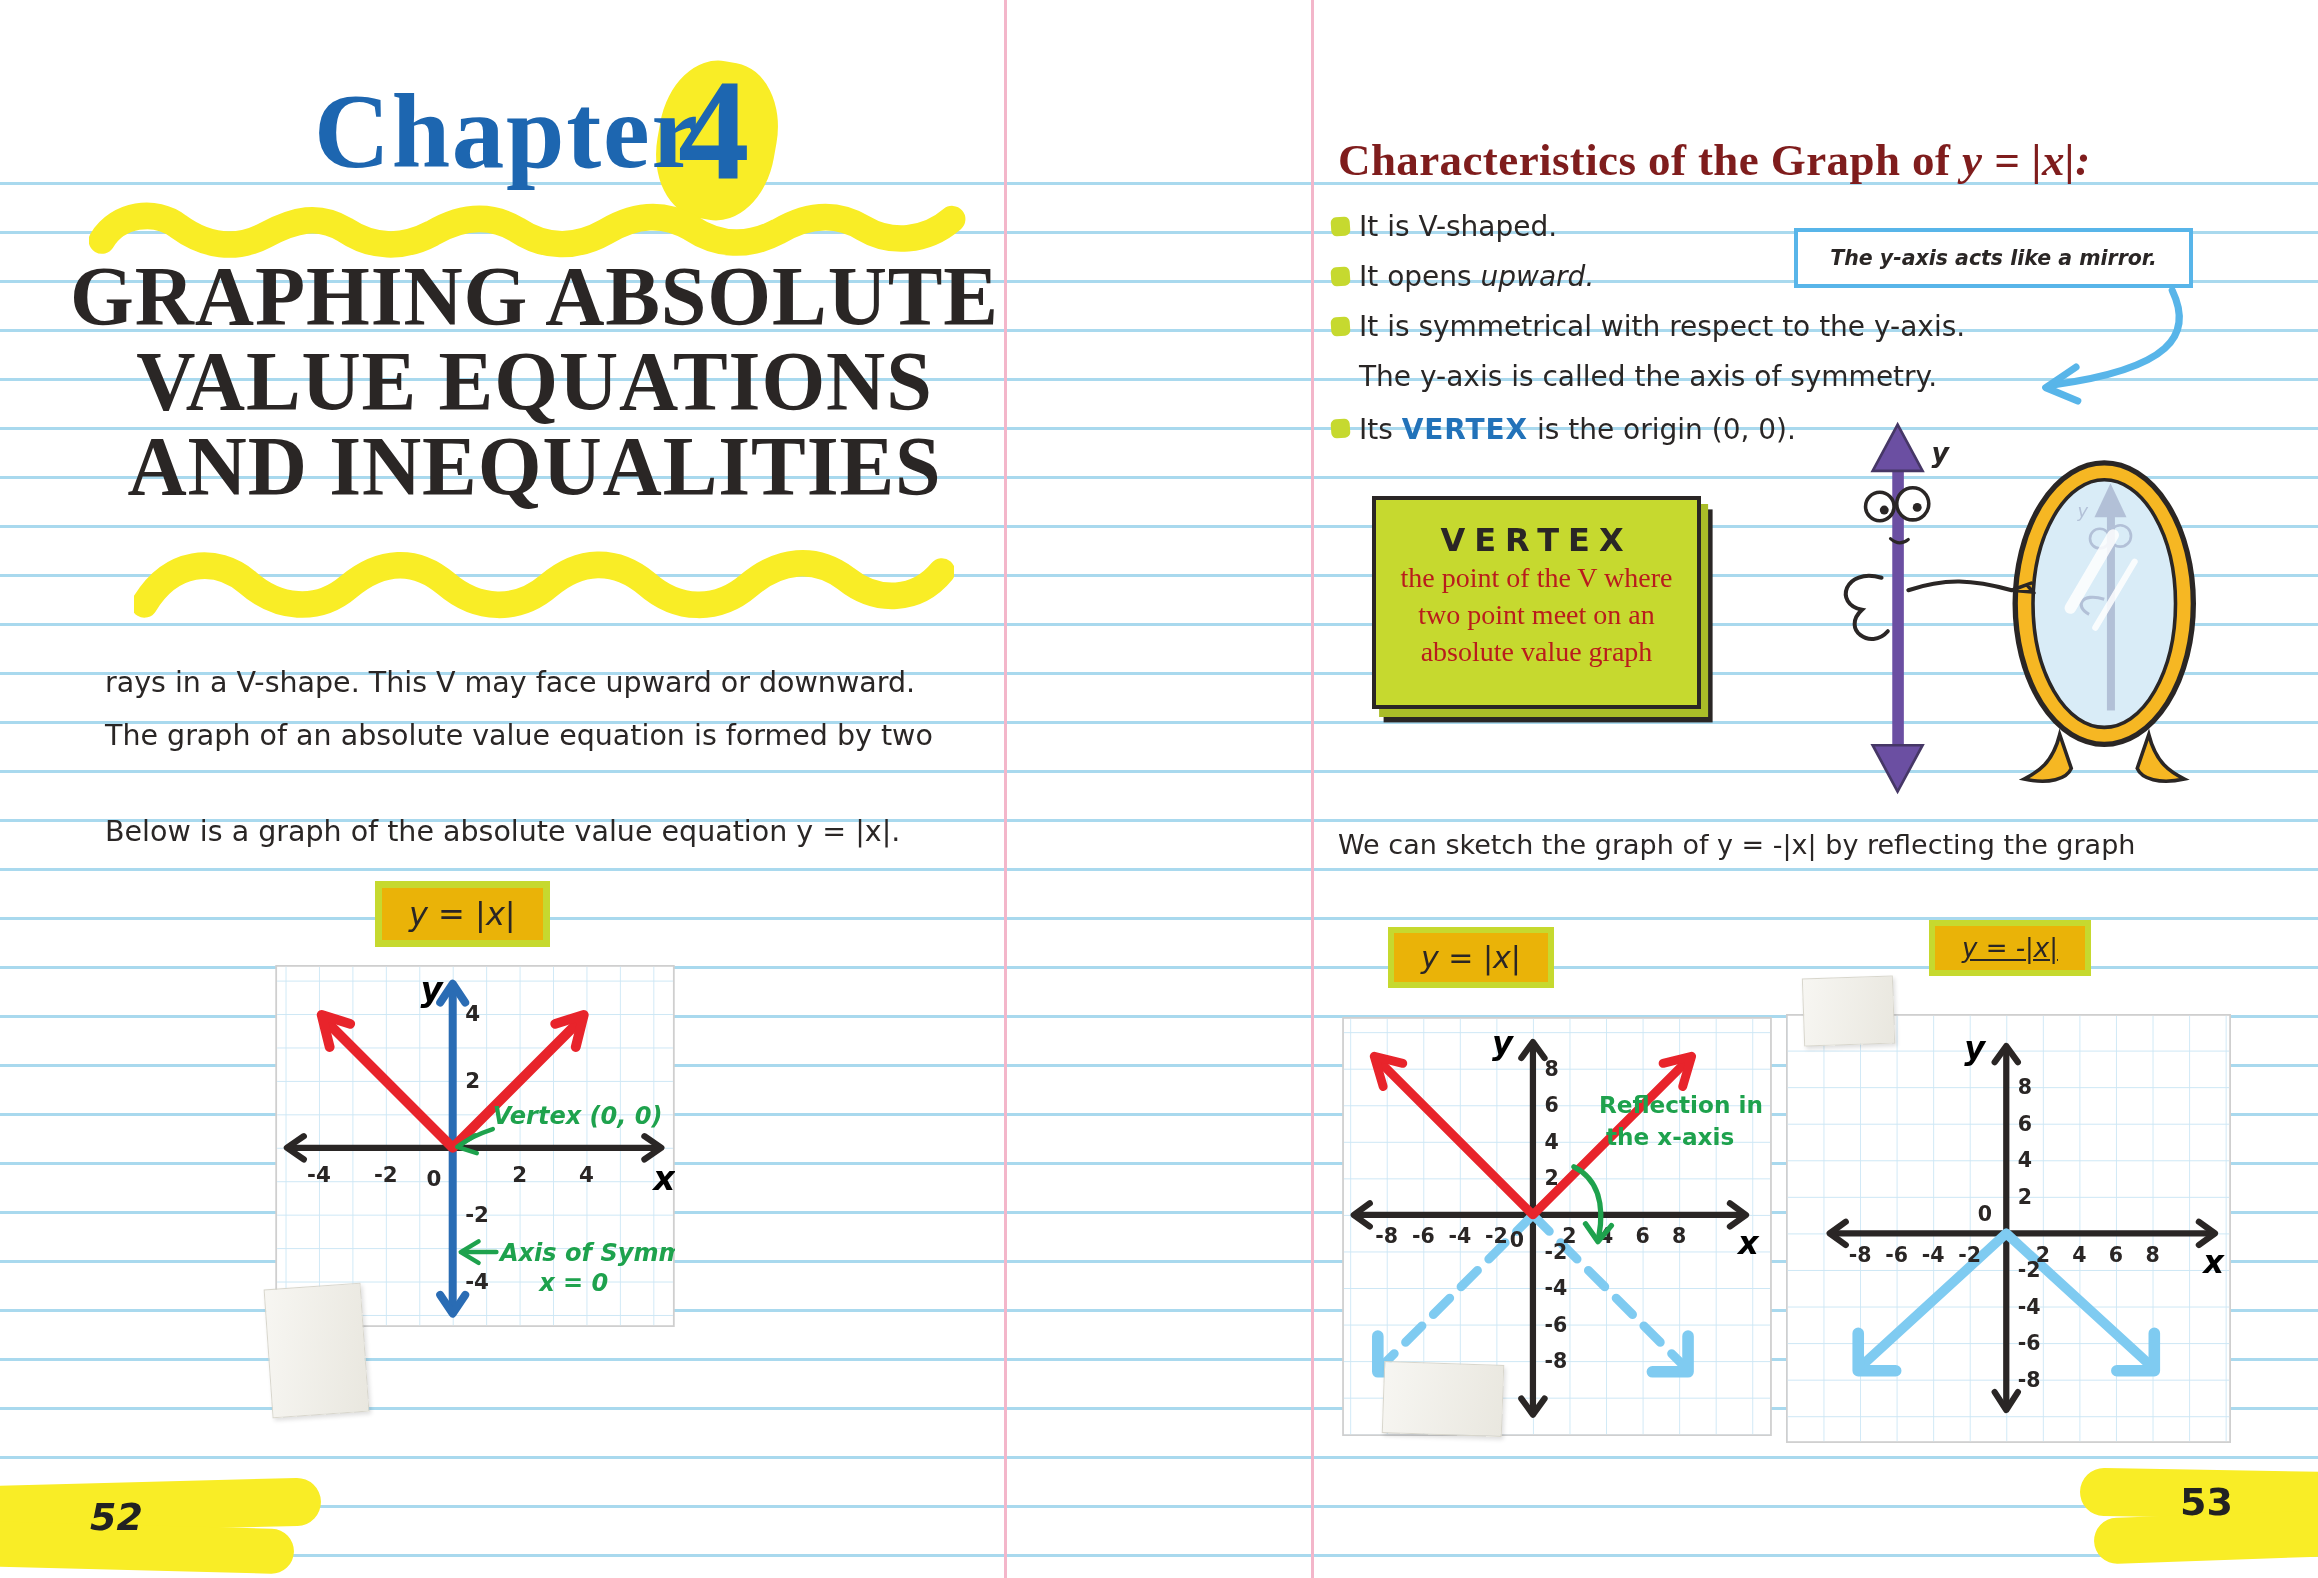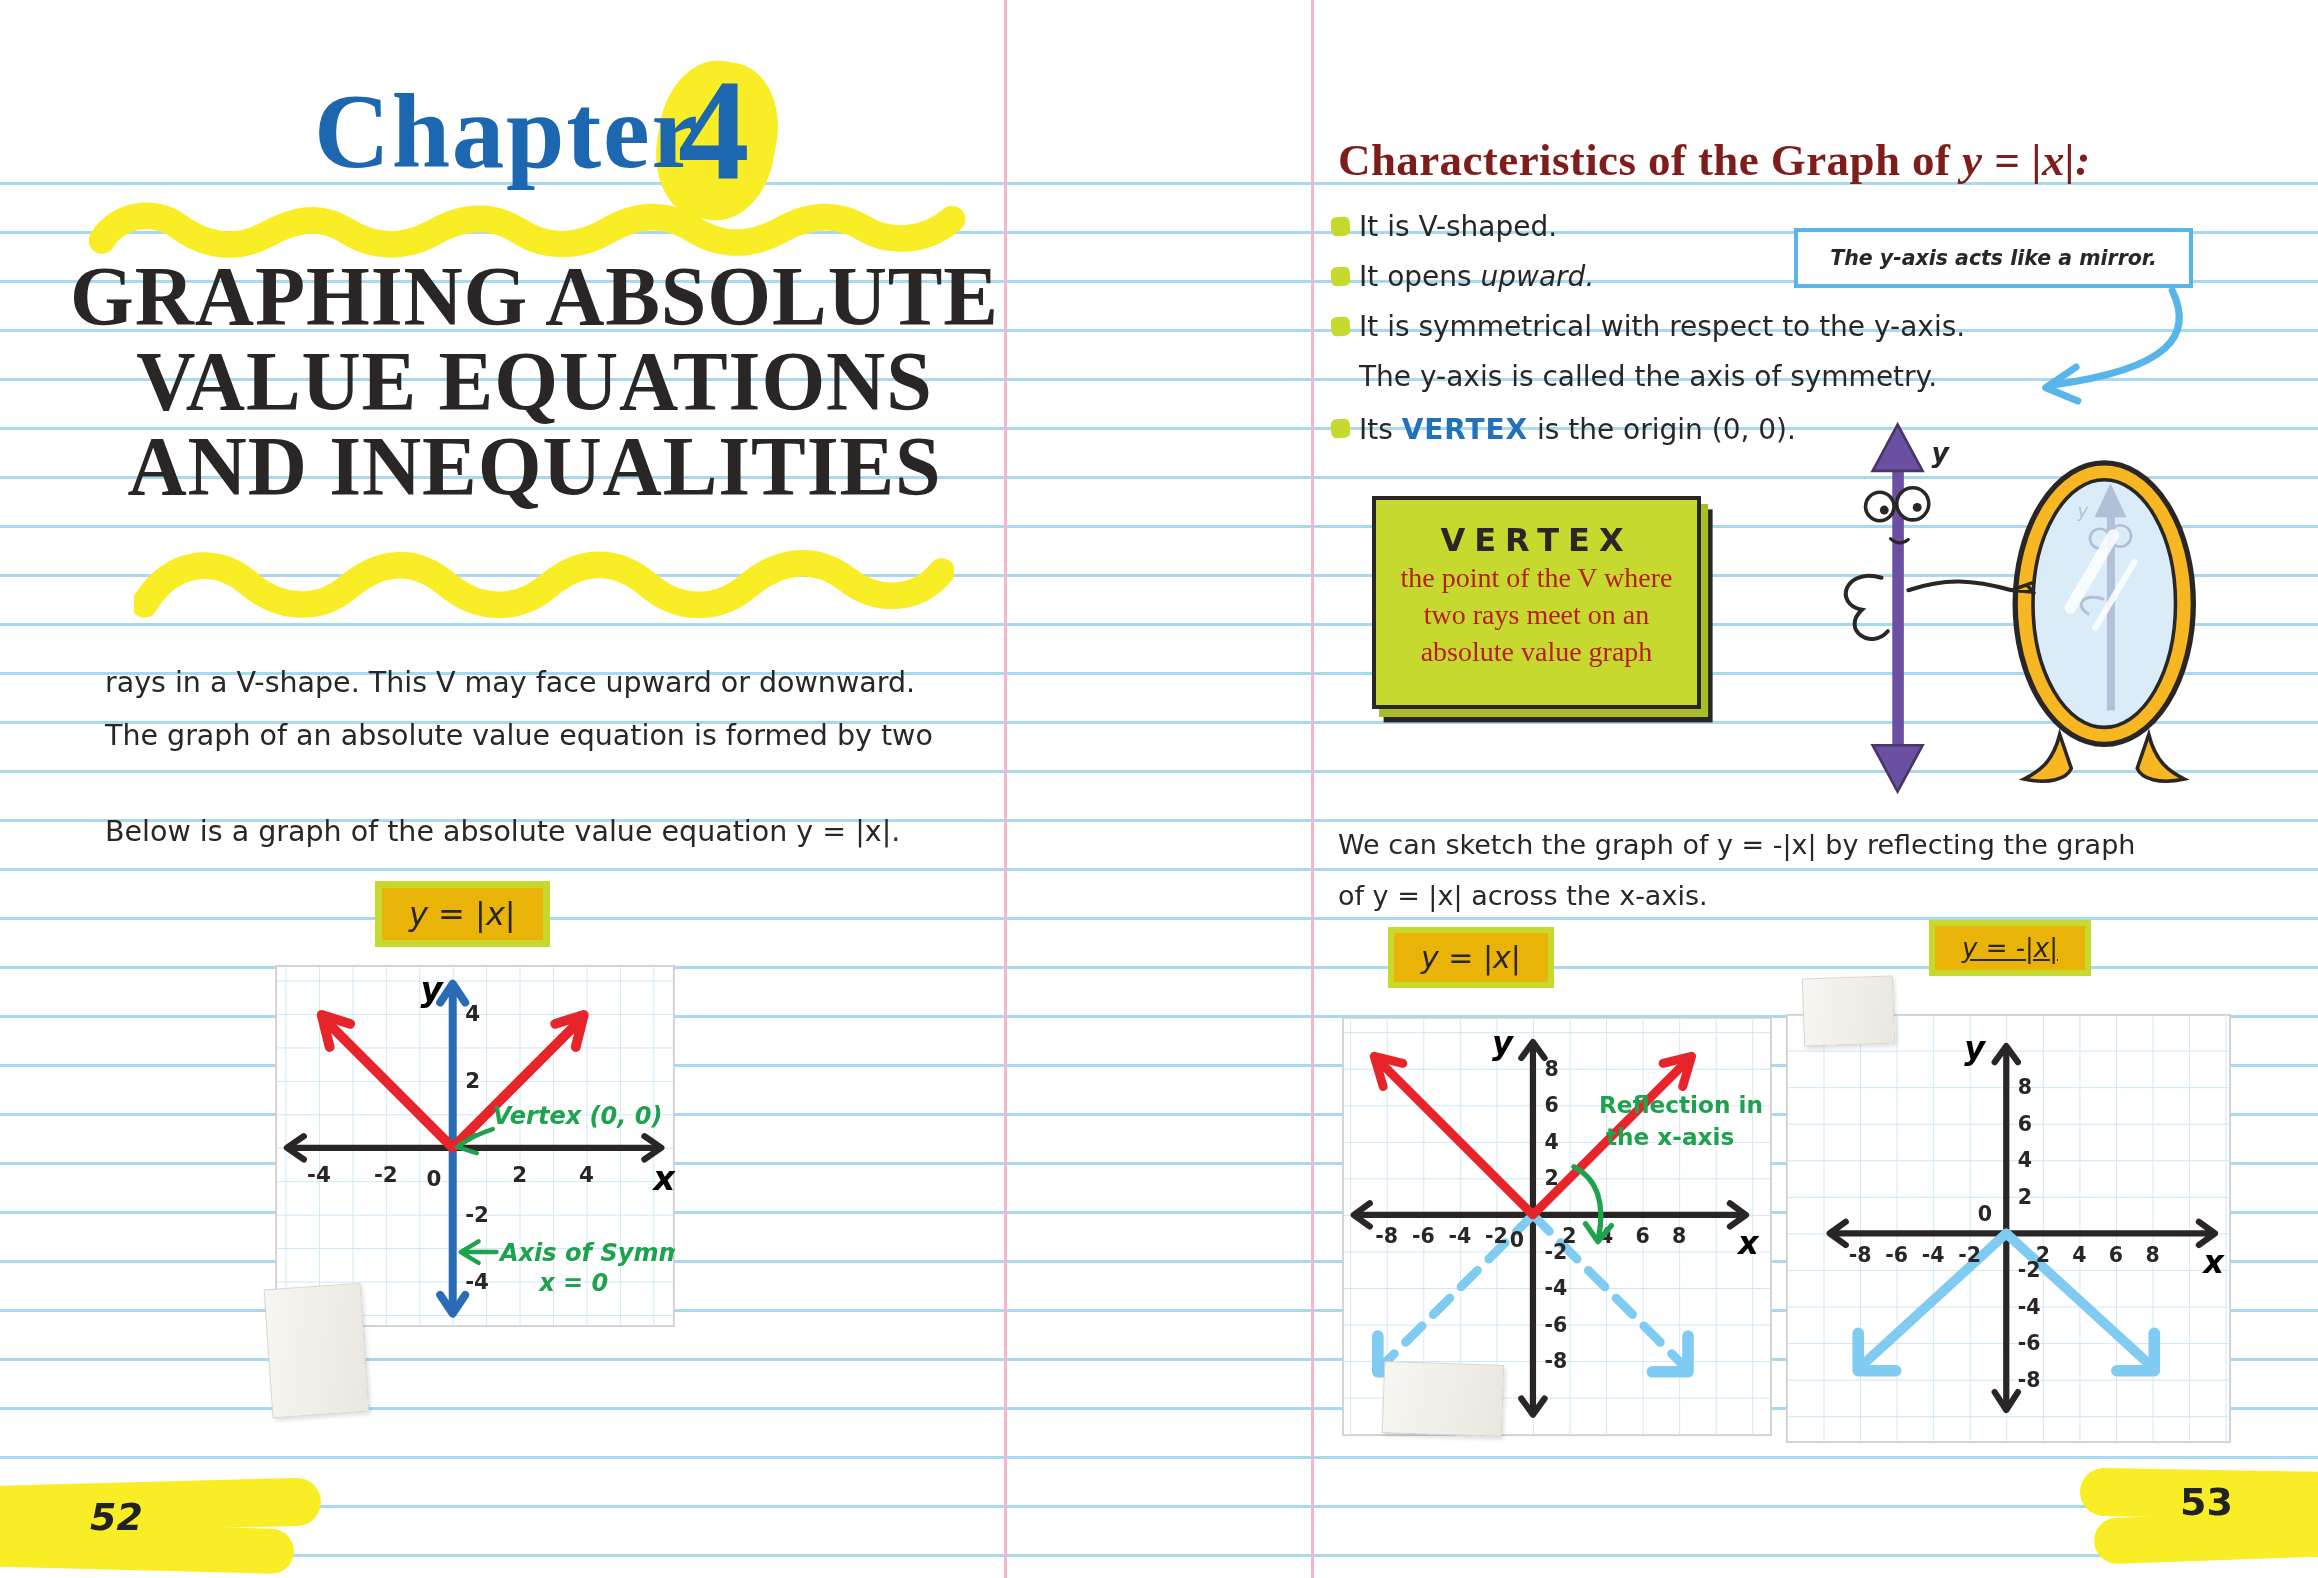--- a/index.html
+++ b/index.html
@@ -160,21 +160,21 @@
 
 <div class="abs callout">The y-axis acts like a mirror.</div>
 <svg class="abs" style="left:1994px;top:285px;" width="205" height="125" viewBox="0 0 230 140">
   <path d="M 200 6 C 224 56 198 94 66 112" fill="none" stroke="#58b5e9" stroke-width="8" stroke-linecap="round"></path>
   <path d="M 92 92 L 58 115 L 94 130" fill="none" stroke="#58b5e9" stroke-width="8" stroke-linecap="round" stroke-linejoin="round"></path>
 </svg>
 
 <div class="abs vertexbox">
   <div class="vtitle">VERTEX</div>
   <div class="vline">the point of the V where</div>
-  <div class="vline">two rays meet on an</div>
+  <div class="vline">two point meet on an</div>
   <div class="vline">absolute value graph</div>
 </div>
 
 <svg class="abs" style="left:1837px;top:421px;" width="392" height="383" viewBox="0 0 440 430">
 
   <path d="M 250 352 C 242 384 226 394 210 402 C 238 408 258 402 263 390 Z" fill="#f6b723" stroke="#2a2625" stroke-width="4"></path>
   <path d="M 350 352 C 358 384 374 394 390 402 C 362 408 342 402 337 390 Z" fill="#f6b723" stroke="#2a2625" stroke-width="4"></path>
 
   <ellipse cx="300" cy="205" rx="100" ry="158" fill="#f6b723" stroke="#2a2625" stroke-width="6"></ellipse>
   <ellipse cx="300" cy="205" rx="80" ry="139" fill="#d9ecf7" stroke="#2a2625" stroke-width="4"></ellipse>
@@ -199,21 +199,20 @@
   <circle cx="53" cy="100" r="5" fill="#2a2625"></circle>
   <circle cx="90" cy="97" r="5" fill="#2a2625"></circle>
   <path d="M 60 132 Q 70 141 80 133" fill="none" stroke="#2a2625" stroke-width="3.5" stroke-linecap="round"></path>
   <path d="M 50 176 C 8 164 -4 206 28 212 C 4 234 38 258 57 236" fill="none" stroke="#2a2625" stroke-width="4.5" stroke-linecap="round"></path>
   <path d="M 80 190 C 122 176 152 178 196 190" fill="none" stroke="#2a2625" stroke-width="4.5" stroke-linecap="round"></path>
   <path d="M 196 190 L 218 182 M 196 190 L 219 192 M 213 184 L 221 193" fill="none" stroke="#2a2625" stroke-width="4" stroke-linecap="round"></path>
 </svg>
 
 <div class="abs rp-para">
   <div>We can sketch the graph of y = -|x| by reflecting the graph</div>
-  <div>of y = |x| across the x-axis.</div>
 </div>
 
 <div class="abs eqbox" style="left:1388px;top:927px;border-width:6.2px;font-size:30px;">y = |x|</div>
 <div class="abs eqbox" style="left:1929px;top:920px;border-width:6.2px;font-size:26px;text-decoration:underline;">y = -|x|</div>
 
 <svg class="abs" style="left:1342px;top:1017px;" width="430" height="419" viewBox="0 0 482 470">
   <defs>
     <pattern id="gridA" width="41" height="41" patternUnits="userSpaceOnUse" x="9" y="17">
       <path d="M 41 0 H 0 V 41" fill="none" stroke="#cde7f5" stroke-width="2"></path>
     </pattern>

